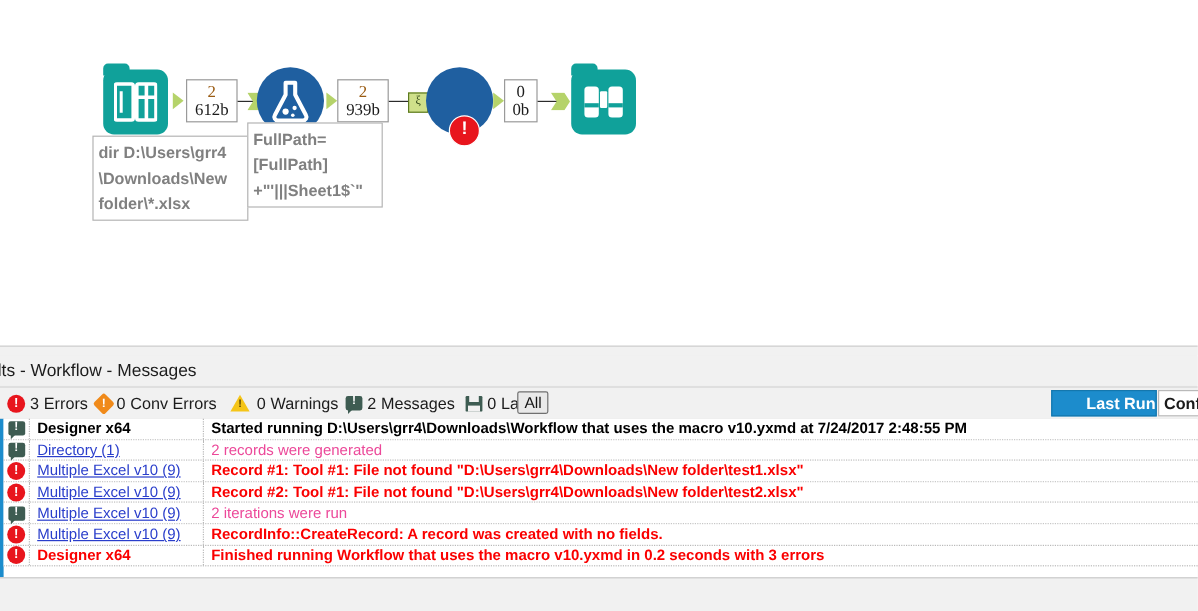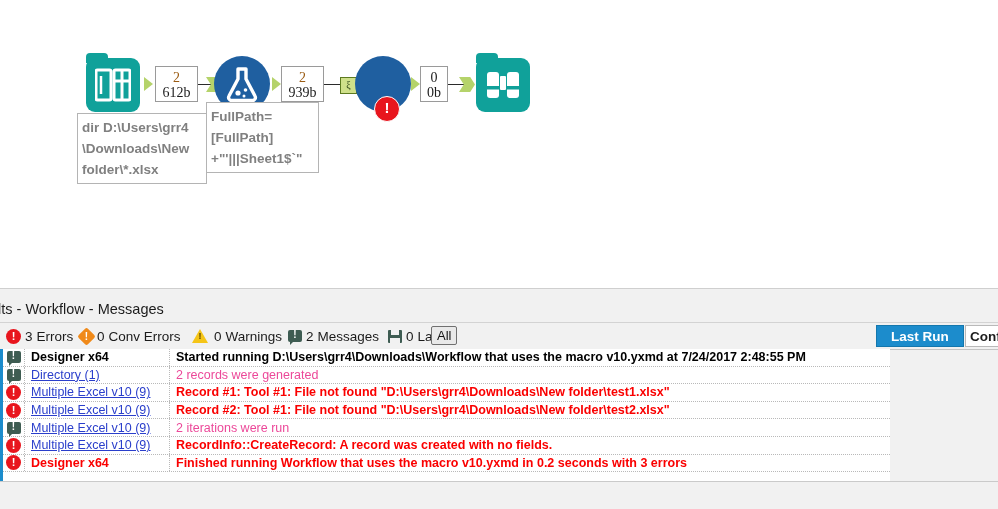--- a/index.html
+++ b/index.html
@@ -270,21 +270,21 @@
     box-sizing: border-box;
   }
   #btn-lastrun {
     position: absolute;
     left: 876px; top: 2px;
     width: 88px; height: 22px;
     background: #1c8ccc;
     color: #ffffff;
     font-size: 13.5px;
     font-weight: bold;
-    text-align: center;
+    text-align: right;
     line-height: 22px;
     border: 1px solid #1477ad;
     box-sizing: border-box;
   }
   #btn-config {
     position: absolute;
     left: 965px; top: 2px;
     width: 60px; height: 22px;
     background: #ffffff;
     color: #1b1b1b;
@@ -295,21 +295,21 @@
     padding-left: 4px;
     border: 1px solid #b9b9b9;
     box-sizing: border-box;
     overflow: hidden;
   }
 
   
   #grid {
     position: absolute;
     left: 0; top: 61px;
-    width: 890px;
+    width: 998px;
     height: 132px;
     background: #ffffff;
     border-left: 3px solid #1c8ccc;
     box-sizing: border-box;
   }
   .row {
     position: relative;
     height: 17.6px;
     border-bottom: 1px dotted #b9b9b9;
     display: flex;

